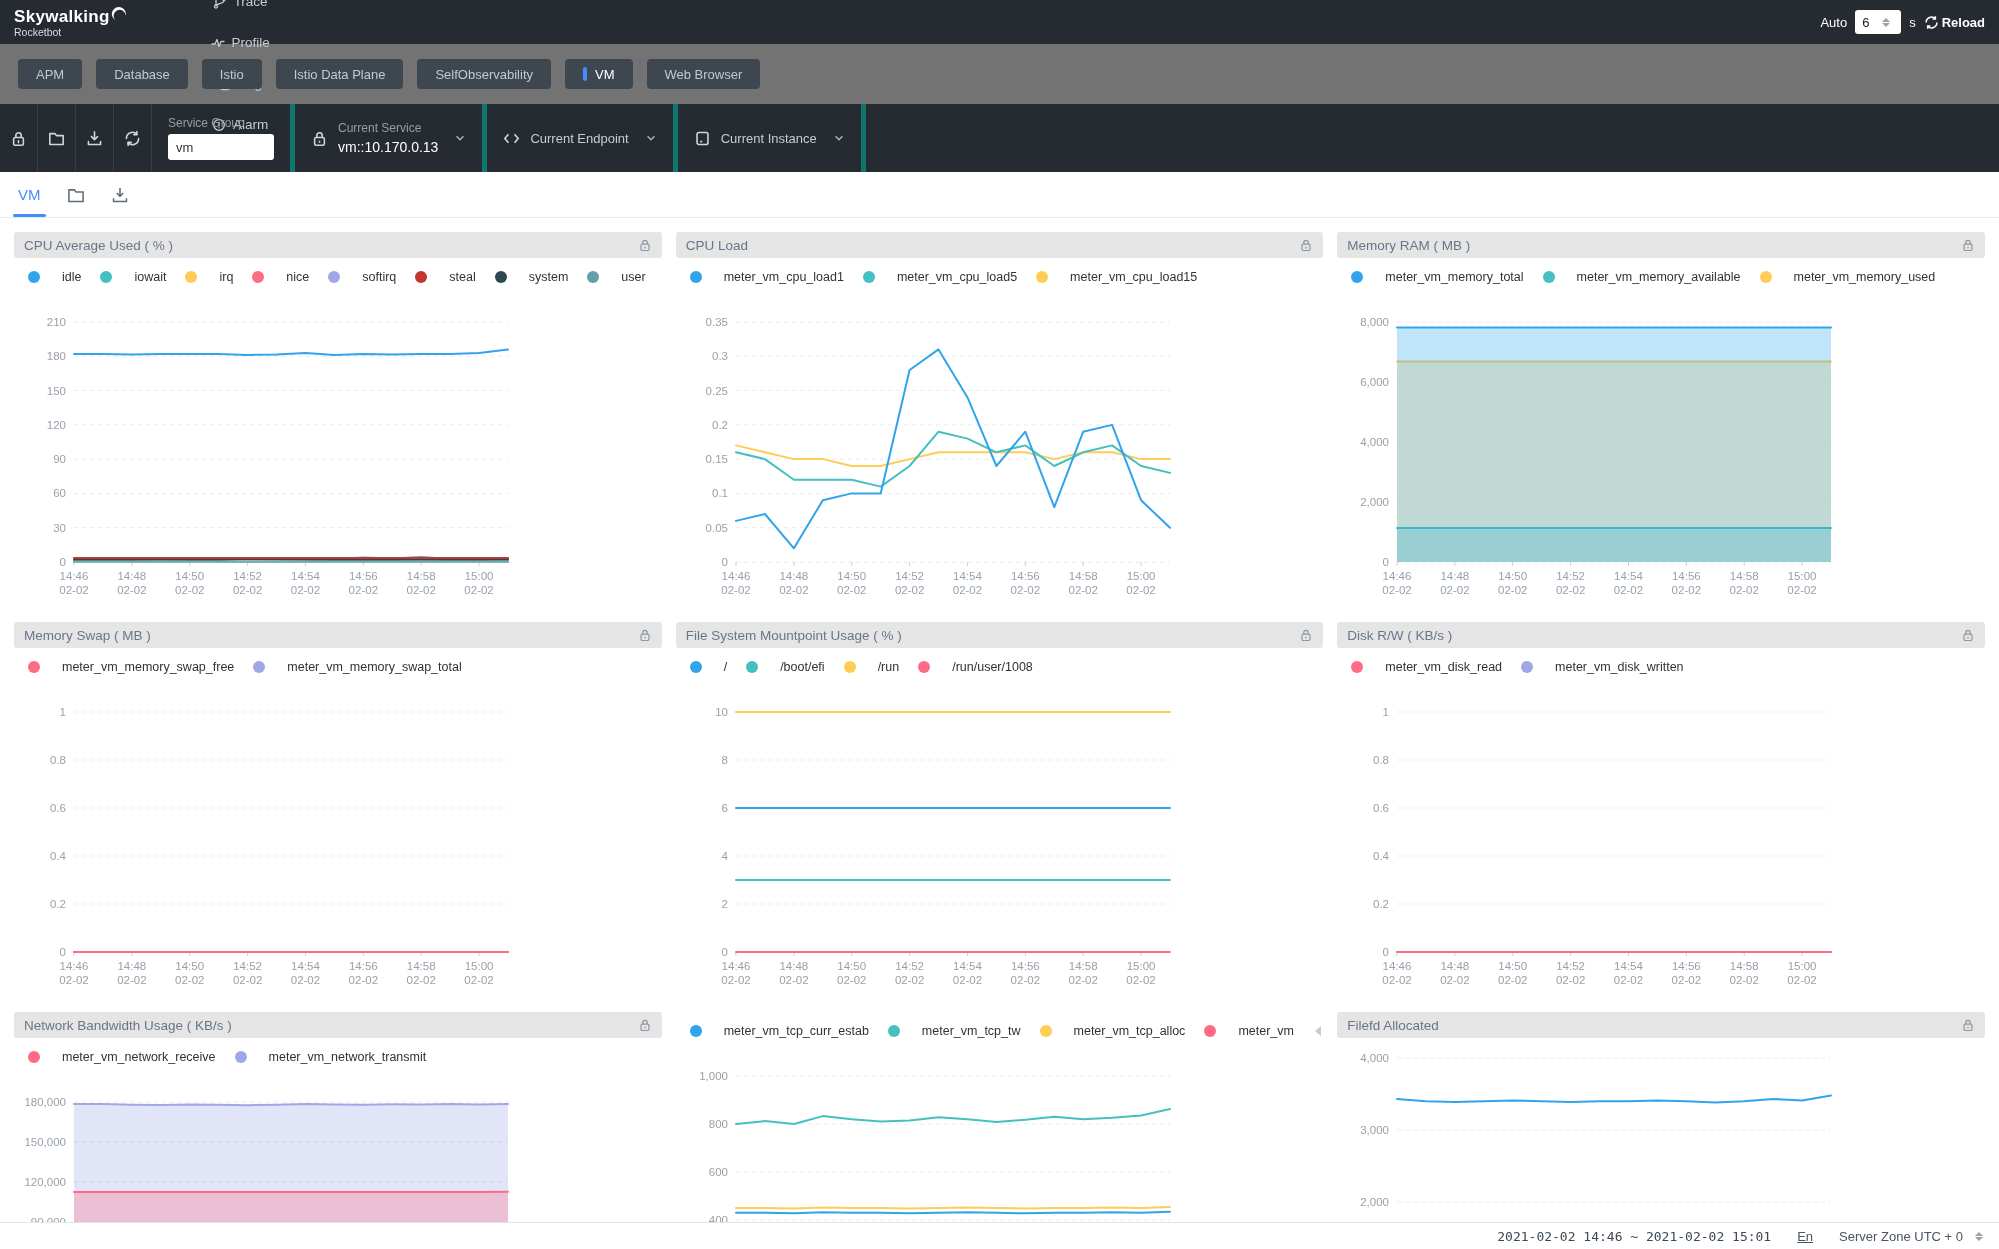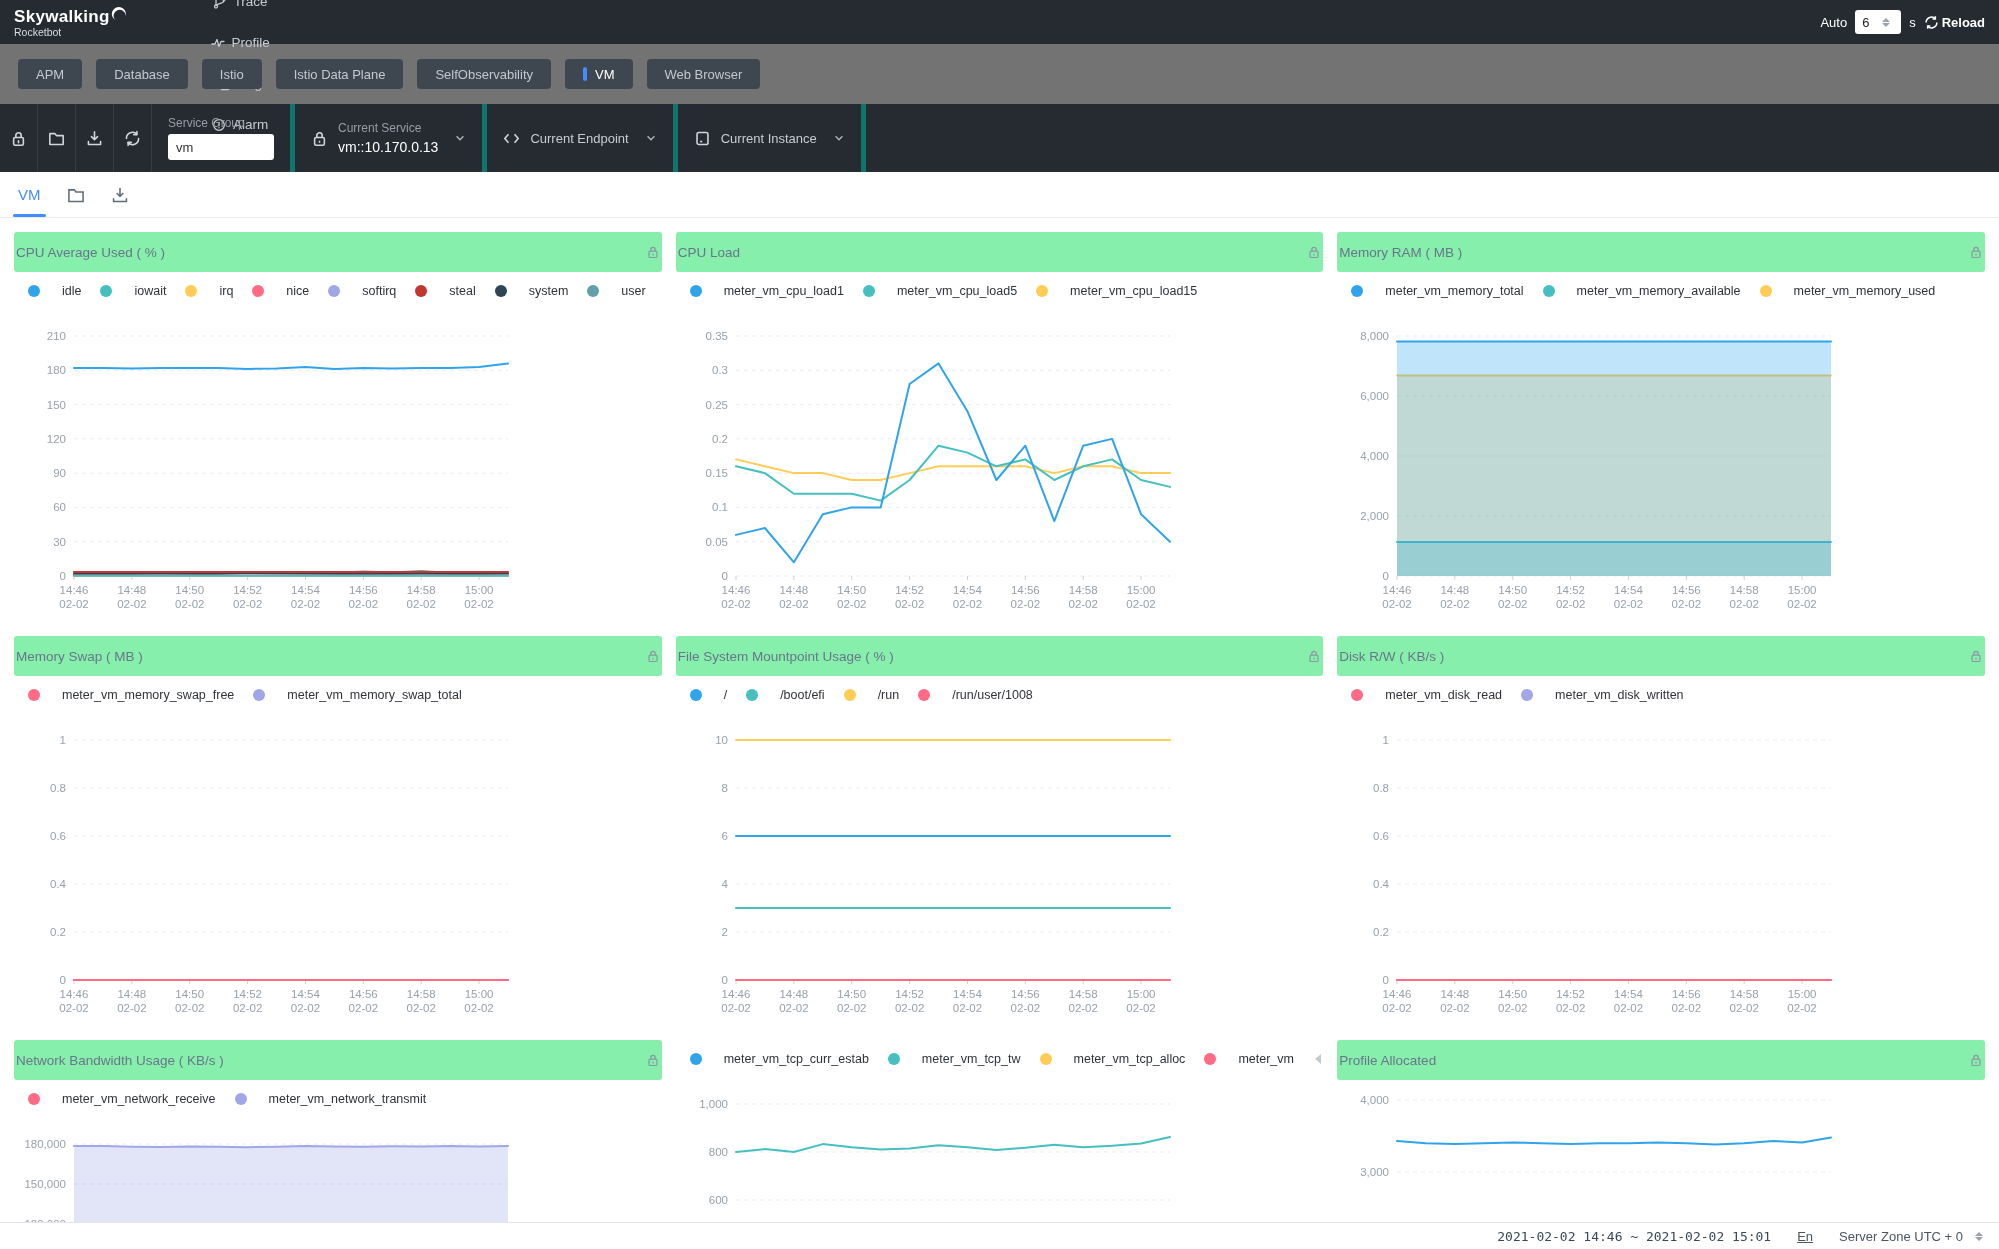--- a/index.html
+++ b/index.html
@@ -53,22 +53,22 @@
   .pagetab-row { background:#fff; height:46px; display:flex; align-items:center; padding:0 18px;
                  gap:26px; border-bottom:1px solid #e9edf1; }
   .vm-tab { color:#448dfe; font-size:15px; height:100%; display:flex; align-items:center; position:relative; cursor:pointer; }
   .vm-tab::after { content:''; position:absolute; bottom:0; left:-5px; right:-5px; height:3px; background:#448dfe; border-radius:2px; }
   .pagetab-row .rowicon { color:#5f6b77; cursor:pointer; display:flex; }
   .pagetab-row .rowicon svg { width:18px; height:18px; }
 
   
   .content { padding:14px; display:grid; grid-template-columns:repeat(3,1fr); gap:16px 14px; background:#fff; }
   .panel { overflow:hidden; }
-  .panel-h { height:40px; background:#86efac; border-radius:3px; display:flex; align-items:center;
-             justify-content:space-between; padding:0 2px; }
+  .panel-h { height:26px; background:#e5e5e5; border-radius:3px; display:flex; align-items:center;
+             justify-content:space-between; padding:0 10px; }
   .panel-title { font-size:13.5px; color:#69768a; }
   .panel-h svg { width:14px; height:14px; color:#8b97a5; cursor:pointer; }
   .legend { display:flex; align-items:center; gap:19px; margin:12px 0 0 14px; font-size:12.5px; color:#2f3338; flex-wrap:nowrap; }
   .legend-item { display:flex; align-items:center; gap:22px; cursor:pointer; white-space:nowrap; }
   .legend-dot { width:12px; height:12px; border-radius:50%; flex:0 0 auto; }
   .legend-item .trunc { max-width:56px; overflow:hidden; }
   .pager { display:flex; align-items:center; gap:5px; margin-left:2px; font-size:12px; color:#3a4550; }
   .pager i { width:0; height:0; border-top:5px solid transparent; border-bottom:5px solid transparent; cursor:pointer; }
   .pager .prev { border-right:6px solid #c5cad1; }
   .pager .next { border-left:6px solid #2f4554; }
@@ -853,21 +853,21 @@
           <text x="465.06666666666666" y="310" text-anchor="middle" font-size="11.5" fill="#98a1aa">02-02</text>
         </g>
         <polyline points="60.0,263.6 88.9,263.6 117.9,263.6 146.8,263.6 175.7,263.6 204.7,263.6 233.6,263.6 262.5,263.6 291.5,263.6 320.4,263.6 349.3,263.6 378.3,263.6 407.2,263.6 436.1,263.6 465.1,263.6 494.0,263.6" fill="none" stroke="#FF6A84" stroke-width="2" stroke-linejoin="round" stroke-linecap="round"></polyline>
         <polyline points="60.0,170.0 88.9,170.0 117.9,170.5 146.8,169.5 175.7,170.0 204.7,170.0 233.6,170.5 262.5,170.0 291.5,169.5 320.4,170.0 349.3,170.5 378.3,170.0 407.2,170.0 436.1,169.5 465.1,170.0 494.0,169.0" fill="none" stroke="#FFCC55" stroke-width="2" stroke-linejoin="round" stroke-linecap="round"></polyline>
         <polyline points="60.0,86.0 88.9,83.1 117.9,86.0 146.8,78.1 175.7,81.2 204.7,83.6 233.6,82.4 262.5,79.3 291.5,81.2 320.4,84.1 349.3,81.7 378.3,78.8 407.2,81.2 436.1,79.8 465.1,77.4 494.0,71.1" fill="none" stroke="#45BFC0" stroke-width="2" stroke-linejoin="round" stroke-linecap="round"></polyline>
         <polyline points="60.0,174.8 88.9,174.8 117.9,175.3 146.8,174.3 175.7,174.8 204.7,174.8 233.6,175.3 262.5,174.8 291.5,174.3 320.4,174.8 349.3,175.3 378.3,174.8 407.2,174.8 436.1,174.3 465.1,174.8 494.0,173.8" fill="none" stroke="#30A4EB" stroke-width="2" stroke-linejoin="round" stroke-linecap="round"></polyline>
       </svg>
     </section>
     <section class="panel">
       <div class="panel-h">
-        <span class="panel-title">Profile Allocated</span>
+        <span class="panel-title">Filefd Allocated</span>
         <svg viewBox="0 0 14 14" fill="none" stroke="currentColor" stroke-width="1.2">
           <rect x="3" y="6.2" width="8" height="6.3" rx="1.2"></rect>
           <path d="M4.8 6V4.5a2.2 2.2 0 0 1 4.4 0V6M7 8.8v1.6"></path>
         </svg>
       </div>
       <svg class="chart" width="647" height="352" viewBox="0 0 647 352">
         <g>
           <line x1="60" x2="494" y1="308" y2="308" stroke="#e8ebf0" stroke-dasharray="4 4"></line>
           <line x1="60" x2="494" y1="236" y2="236" stroke="#e8ebf0" stroke-dasharray="4 4"></line>
           <line x1="60" x2="494" y1="164" y2="164" stroke="#e8ebf0" stroke-dasharray="4 4"></line>

